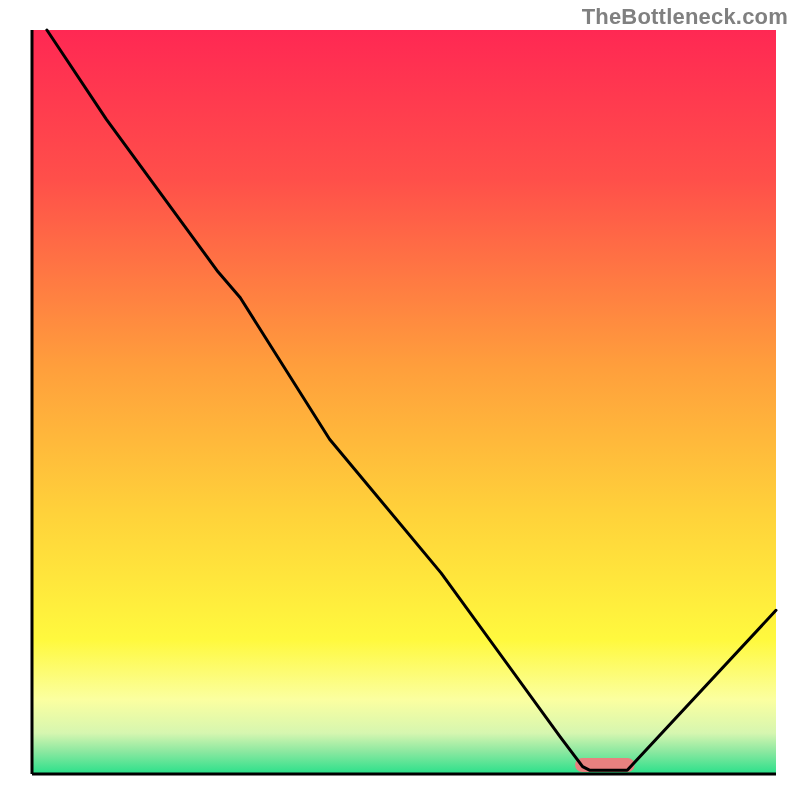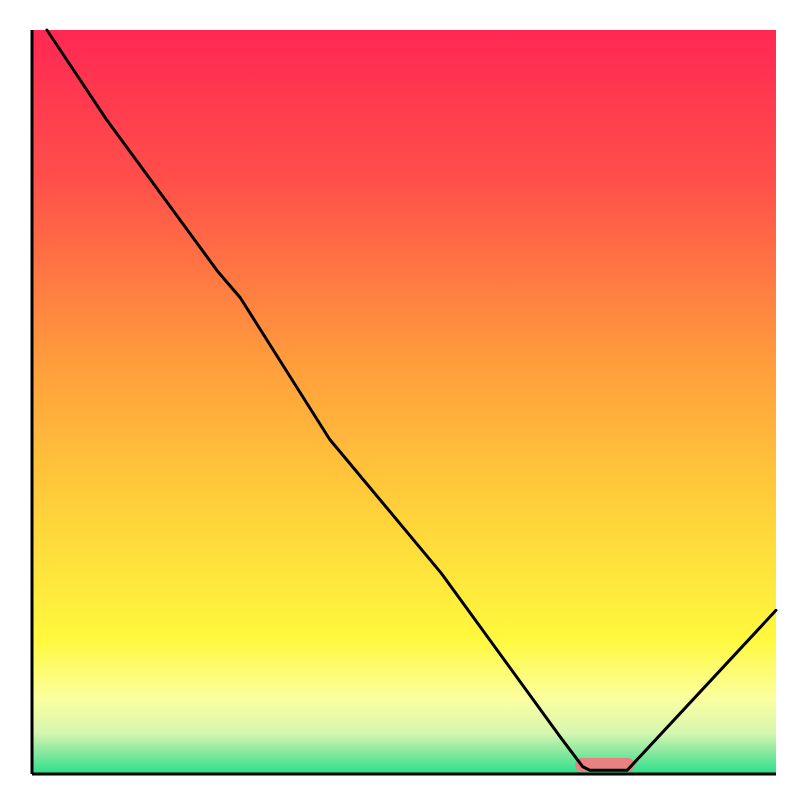--- a/index.html
+++ b/index.html
@@ -28,20 +28,21 @@
   svg.plot {
     position: absolute;
     left: 0;
     top: 0;
   }
 </style>
 </head>
 <body>
 
 <div class="stage">
+  <div class="watermark">TheBottleneck.com</div>
 
   <svg class="plot" width="800" height="800" viewBox="0 0 800 800">
     <defs>
       <linearGradient id="bg-grad" x1="0" y1="0" x2="0" y2="1">
           <stop offset="0%" stop-color="#ff2853"></stop>
           <stop offset="20%" stop-color="#ff4f4a"></stop>
           <stop offset="45%" stop-color="#ff9e3c"></stop>
           <stop offset="65%" stop-color="#ffd23a"></stop>
           <stop offset="82%" stop-color="#fff93e"></stop>
           <stop offset="90%" stop-color="#fbffa0"></stop>

